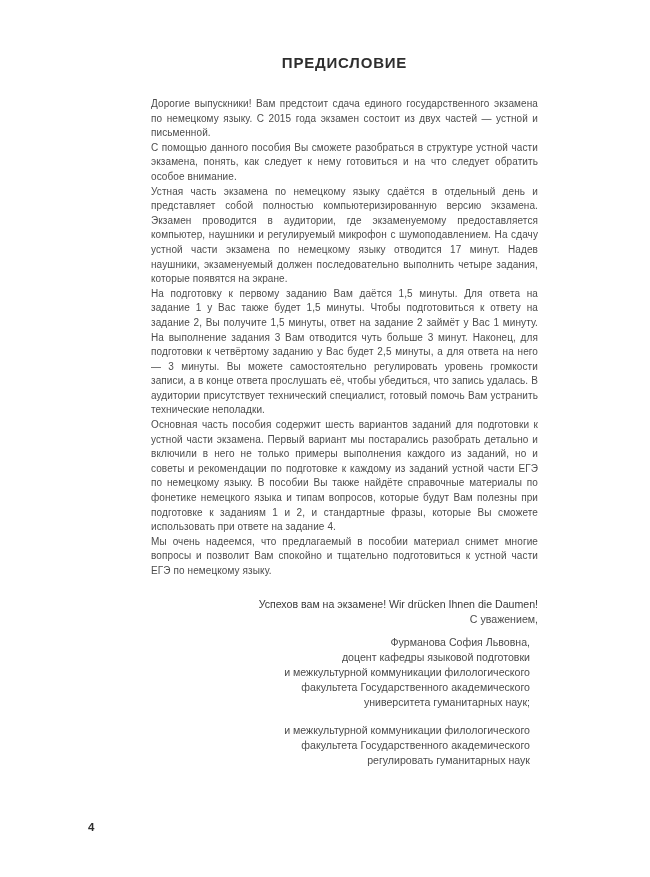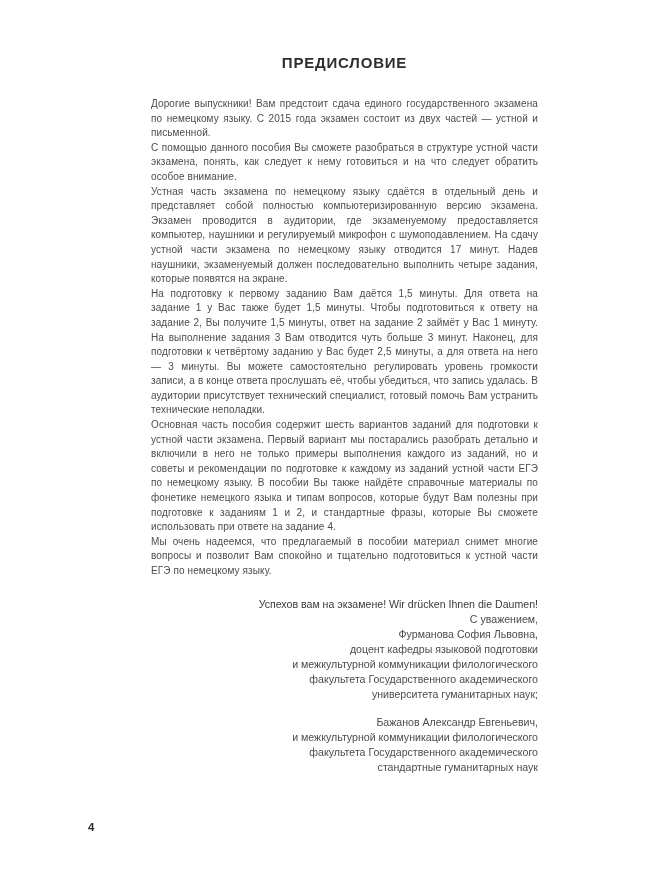--- a/index.html
+++ b/index.html
@@ -46,21 +46,21 @@
     color: #4c4c4c;
   }
   .closing p {
     margin: 0;
   }
   .closing .wish {
     font-weight: normal;
     color: #3a3a3a;
   }
   .author-block {
-    margin: 0;
+    margin: 8px;
   }
   .author-block.second {
     margin-top: 13px;
   }
   .page-number {
     position: absolute;
     left: 38px;
     bottom: 44px;
     font-size: 11.5px;
     font-weight: bold;
@@ -89,22 +89,21 @@
 
     <div class="author-block">
       <p>Фурманова София Львовна,</p>
       <p>доцент кафедры языковой подготовки</p>
       <p>и межкультурной коммуникации филологического</p>
       <p>факультета Государственного академического</p>
       <p>университета гуманитарных наук;</p>
     </div>
 
     <div class="author-block second">
-      <p>Бажанов Александр Евгеньевич,</p>
       <p>и межкультурной коммуникации филологического</p>
       <p>факультета Государственного академического</p>
-      <p>стандартные гуманитарных наук</p>
+      <p>регулировать гуманитарных наук</p>
     </div>
   </div>
 
   <div class="page-number">4</div>
 
 </div>
 
 </body></html>

